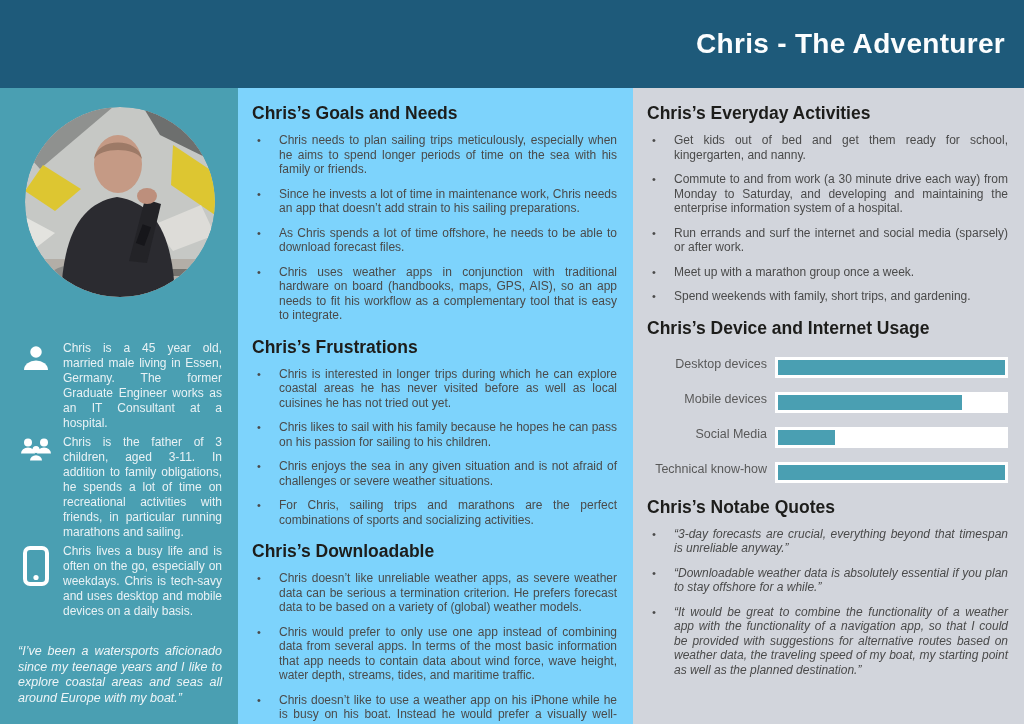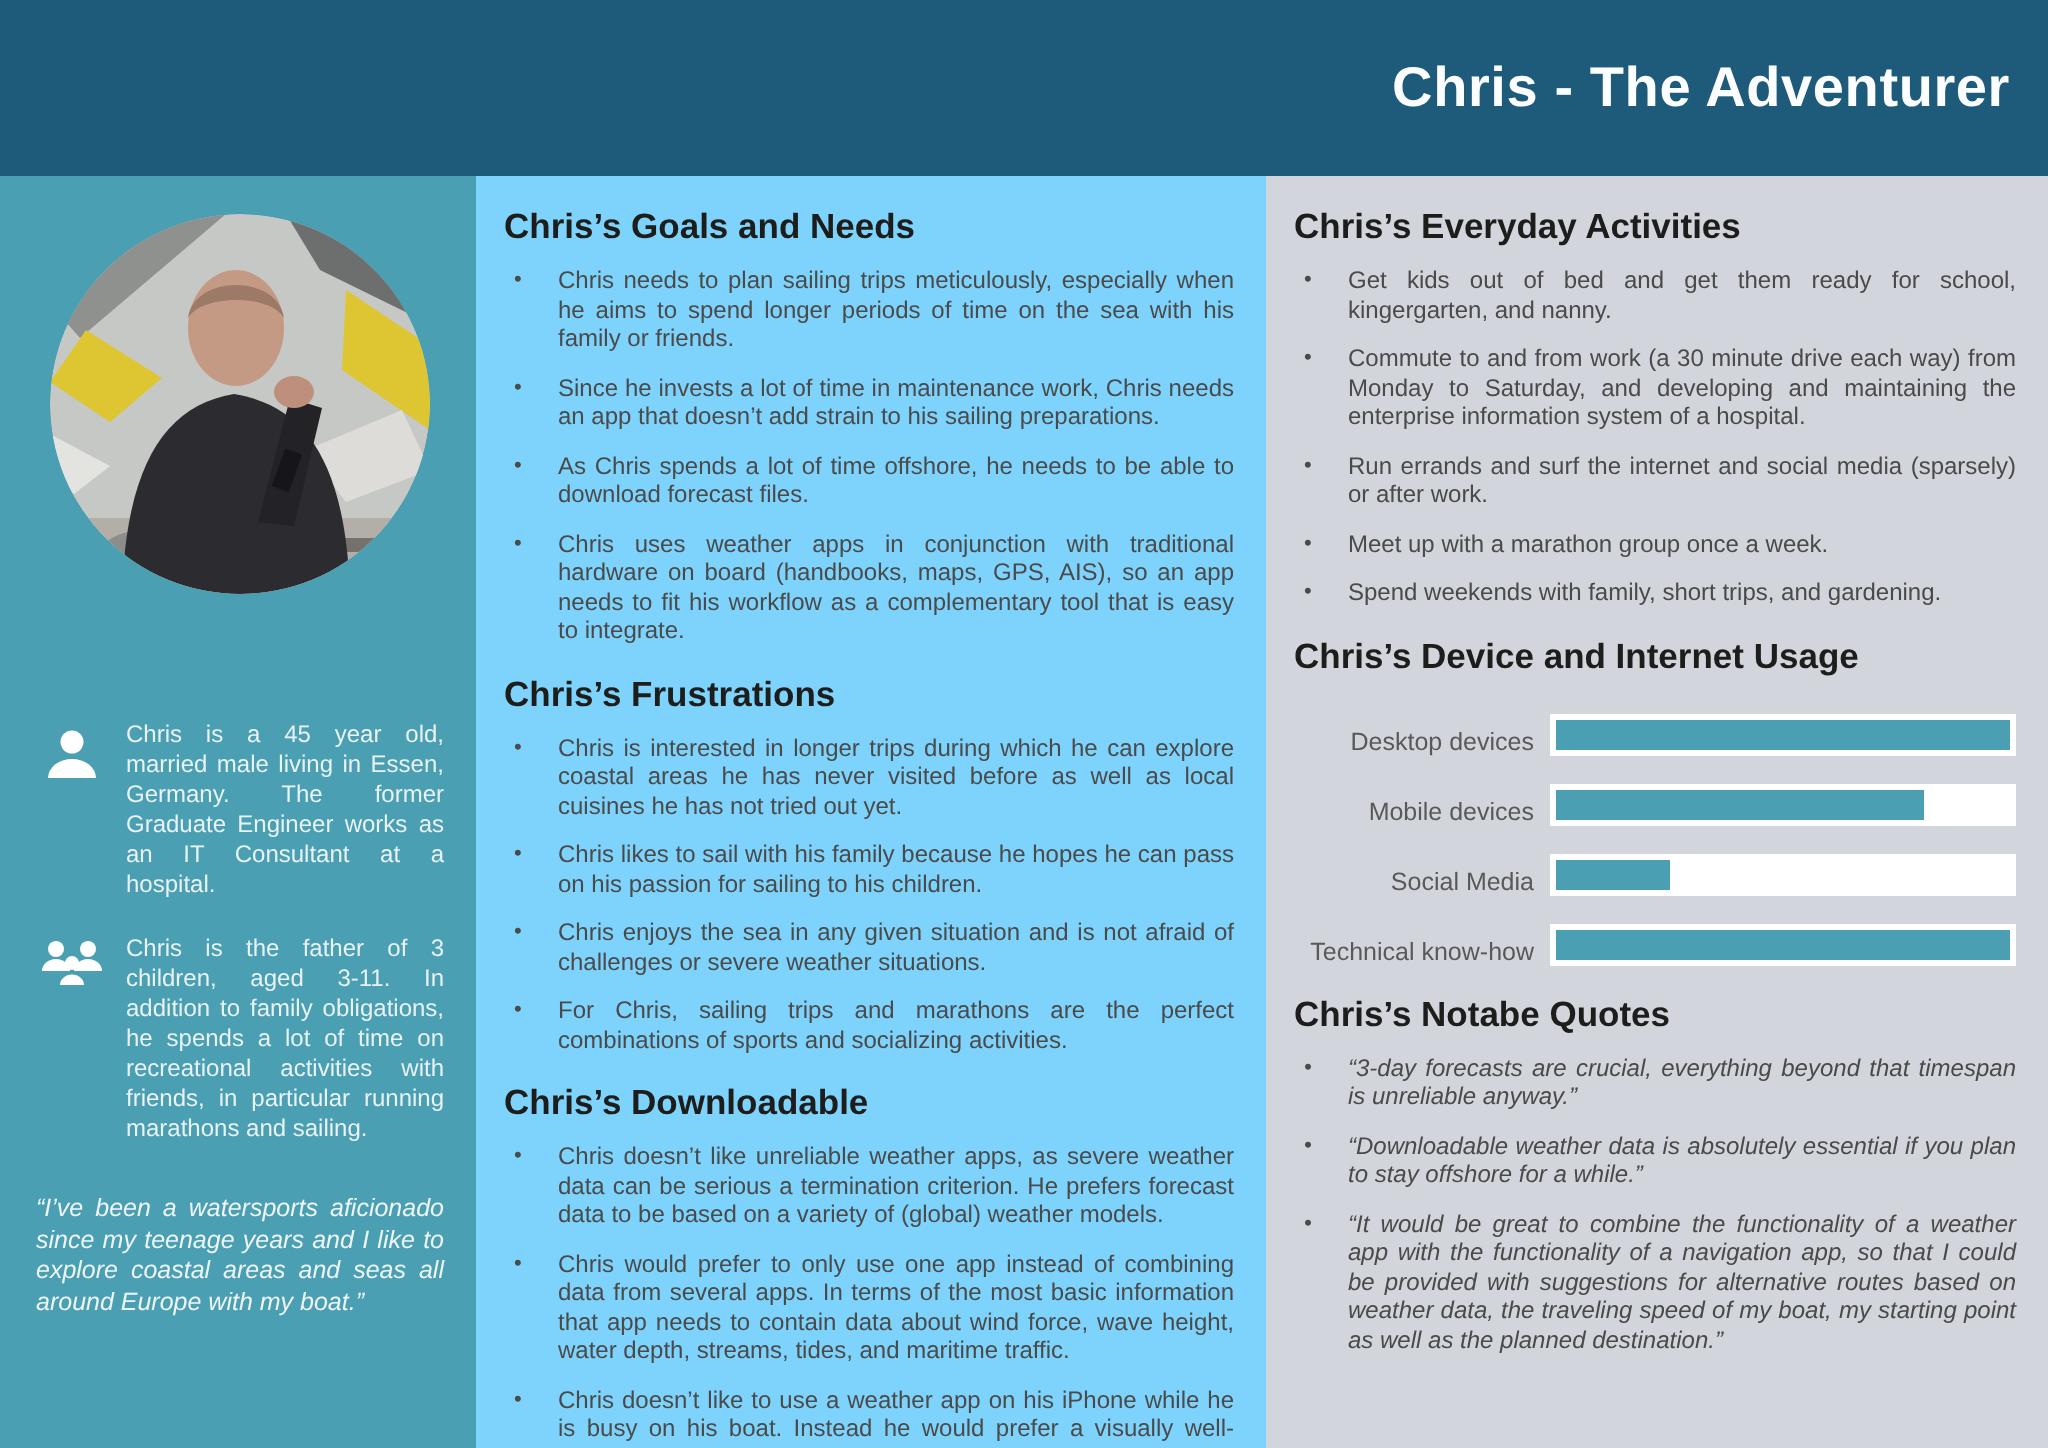--- a/index.html
+++ b/index.html
@@ -5,38 +5,38 @@
   html,body{margin:0;padding:0;background:#fff;}
   body{width:1024px;height:724px;font-family:"Liberation Sans","DejaVu Sans",sans-serif;}
   .page{width:1024px;height:724px;display:flex;flex-direction:column;overflow:hidden;}
   .topbar{flex:0 0 88px;background:var(--header-bg,#1e5a7a);display:flex;align-items:center;padding:0 19px;box-sizing:border-box;justify-content:flex-end;}
   .topbar h1{margin:0;color:#fbfdfe;font-size:28px;font-weight:bold;letter-spacing:.3px;}
   .cols{flex:1;display:flex;min-height:0;}
   .sidebar{flex:0 0 238px;background:var(--sidebar-bg,#4a9fb2);box-sizing:border-box;
            padding:19px 16px 12px 18px;display:flex;flex-direction:column;overflow:hidden;}
   .photo-wrap{width:190px;height:190px;border-radius:50%;overflow:hidden;margin:0 auto;flex:0 0 auto;}
   .photo-wrap svg{display:block;}
-  .bio{margin-top:63px;display:flex;flex-direction:column;gap:17px;}
+  .bio{margin-top:44px;display:flex;flex-direction:column;gap:4px;}
   .bio-row{display:flex;gap:9px;}
   .bio-icon{flex:0 0 36px;display:flex;justify-content:center;align-items:flex-start;padding-top:2px;}
   .bio-row p{margin:0;font-size:12px;line-height:15px;color:#e9f2f5;text-align:justify;flex:1;}
   .side-quote{margin:25px 0 0;font-style:italic;font-size:12.5px;line-height:15.5px;color:#eef5f7;text-align:justify;}
   .col{box-sizing:border-box;padding:15px 16px 8px 14px;overflow:hidden;}
   .col-mid{flex:0 0 395px;background:#7dd3fc;}
   .col-right{flex:1;background:var(--panel-bg,#d2d5dc);}
   h2{font-size:17.5px;color:#1d1d1b;margin:0 0 9px;font-weight:bold;}
   .sec{margin-bottom:8px;}
   .sec-gap{margin-top:14px;}
   ul{list-style:none;margin:0;padding:0;}
   li{display:flex;margin-bottom:10px;}
   .dot{flex:0 0 27px;padding-left:5px;box-sizing:border-box;color:#4a4a4a;font-size:11px;line-height:14.5px;}
   .bt{flex:1;font-size:12px;line-height:14.5px;color:#4a4a4a;text-align:justify;}
   .italic .bt,.italic .dot{font-style:italic;}
   .chart{margin:18px 0 6px;}
-  .chart-row{display:flex;align-items:flex-end;margin-bottom:14px;}
+  .chart-row{display:flex;align-items:flex-start;margin-bottom:14px;}
   .chart-label{flex:0 0 120px;text-align:right;padding-right:8px;font-size:12.5px;color:#595959;}
   .track{flex:1;height:21px;background:var(--track-bg,#ffffff);padding:3px;box-sizing:border-box;}
   .fill{height:100%;background:var(--bar-fill,#4a9fb2);width:0;}
 </style>
 </head>
 <body>
 
 <div class="page">
 
   <header class="topbar">
@@ -92,20 +92,29 @@
                 <circle cx="9" cy="5.5" r="4" fill="#fff"></circle>
                 <path d="M2,16.5 a7,6 0 0 1 14,0 Z" fill="#fff"></path>
                 <circle cx="25" cy="5.5" r="4" fill="#fff"></circle>
                 <path d="M18,16.5 a7,6 0 0 1 14,0 Z" fill="#fff"></path>
                 <circle cx="17" cy="12.5" r="3.5" fill="#fff"></circle>
                 <path d="M11,23.5 a6,5.2 0 0 1 12,0 Z" fill="#fff"></path>
               </svg>
           </span>
           <p>Chris is the father of 3 children, aged 3-11. In addition to family obligations, he spends a lot of time on recreational activities with friends, in particular running marathons and sailing.</p>
         </div>
+        <div class="bio-row">
+          <span class="bio-icon">
+            <svg width="26" height="40" viewBox="0 0 26 40">
+                <rect x="2" y="2" width="22" height="36" rx="5" fill="none" stroke="#fff" stroke-width="4"></rect>
+                <circle cx="13" cy="31.5" r="2.6" fill="#fff"></circle>
+              </svg>
+          </span>
+          <p>Chris lives a busy life and is often on the go, especially on weekdays. Chris is tech-savy and uses desktop and mobile devices on a daily basis.</p>
+        </div>
       </div>
 
       <p class="side-quote">“I’ve been a watersports aficionado since my teenage years and I like to explore coastal areas and seas all around Europe with my boat.”</p>
     </aside>
 
     <main class="col col-mid">
       <section class="sec">
         <h2>Chris’s Goals and Needs</h2>
         <ul>
           <li>

